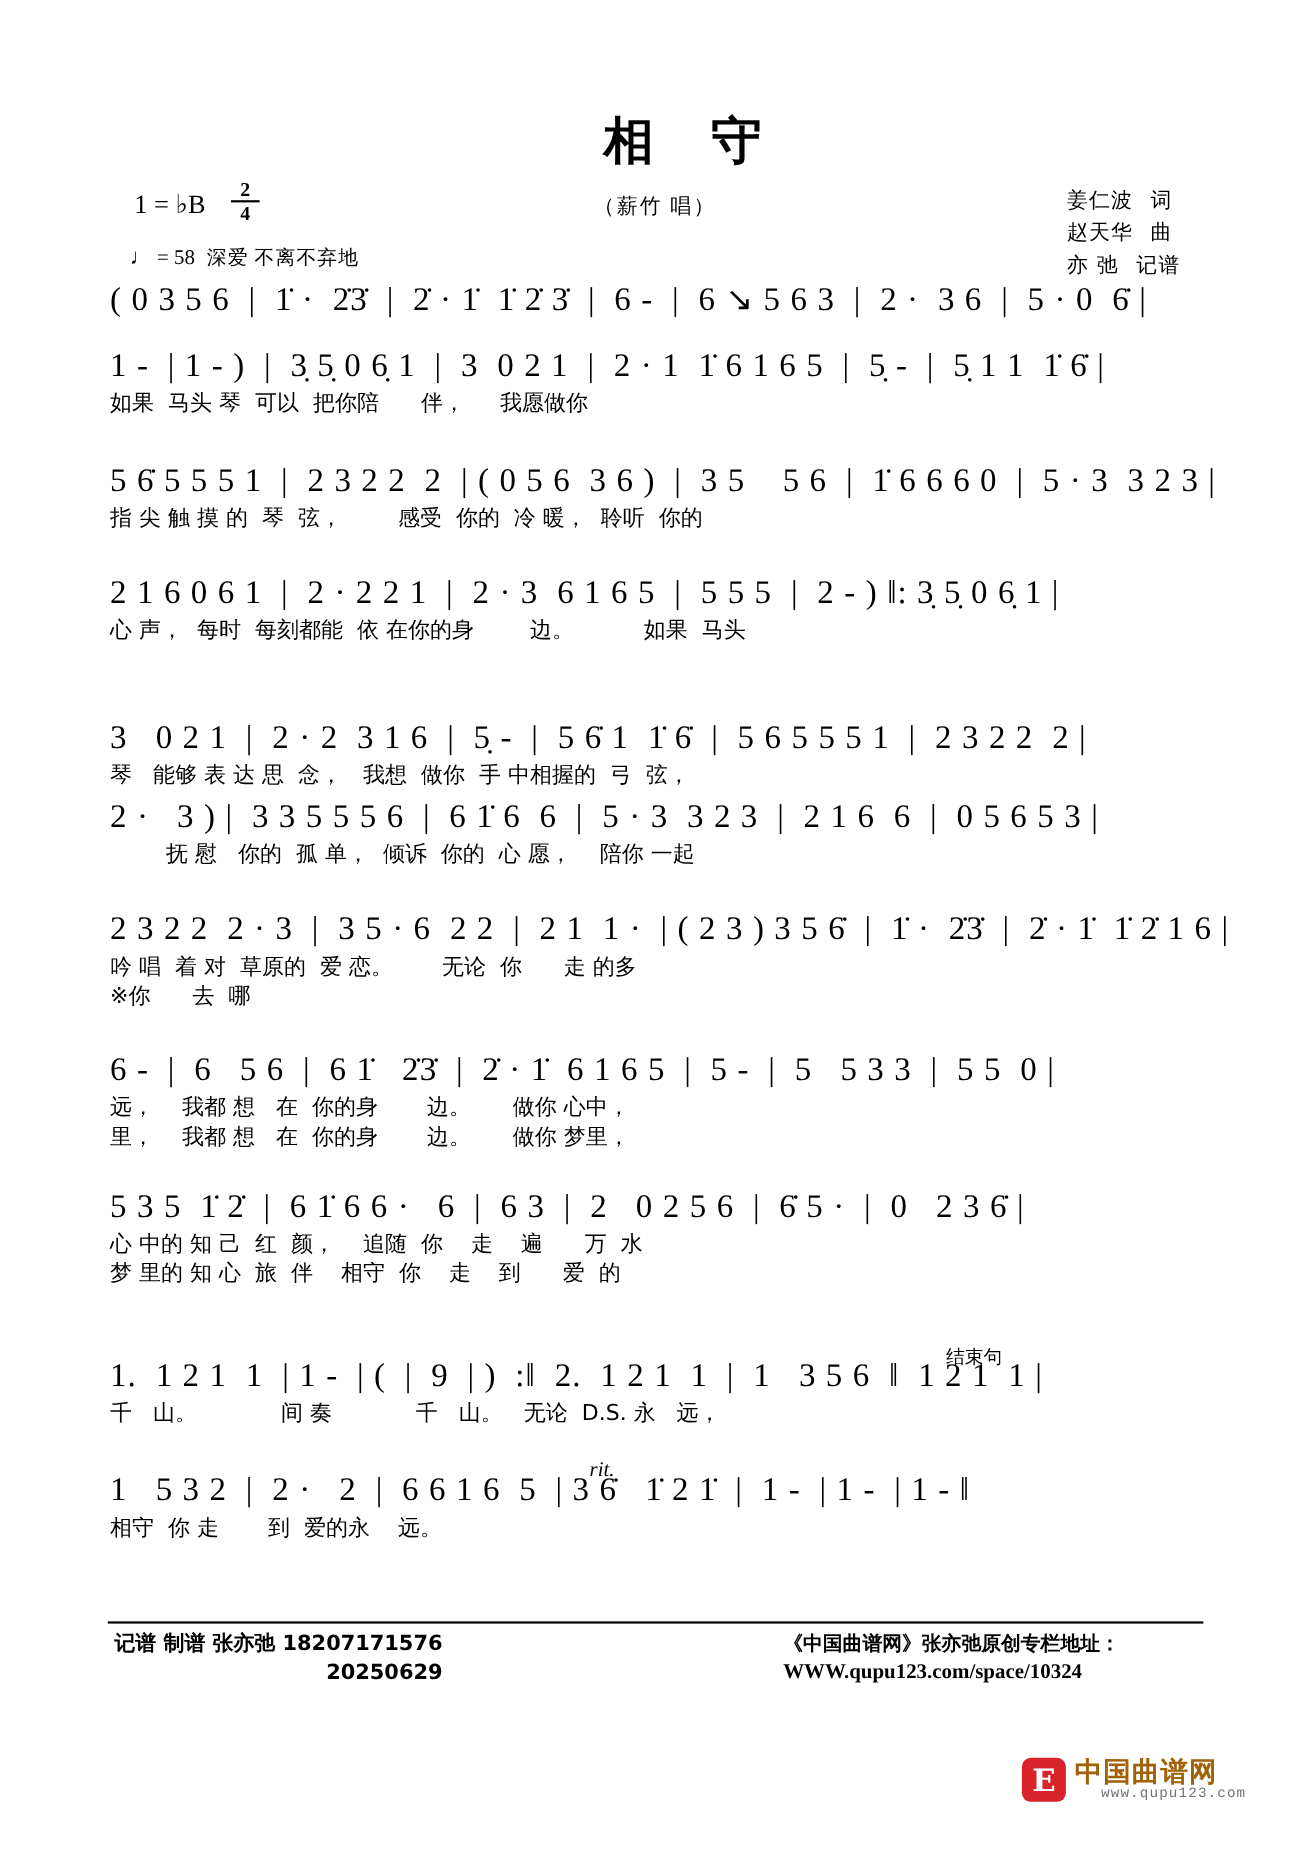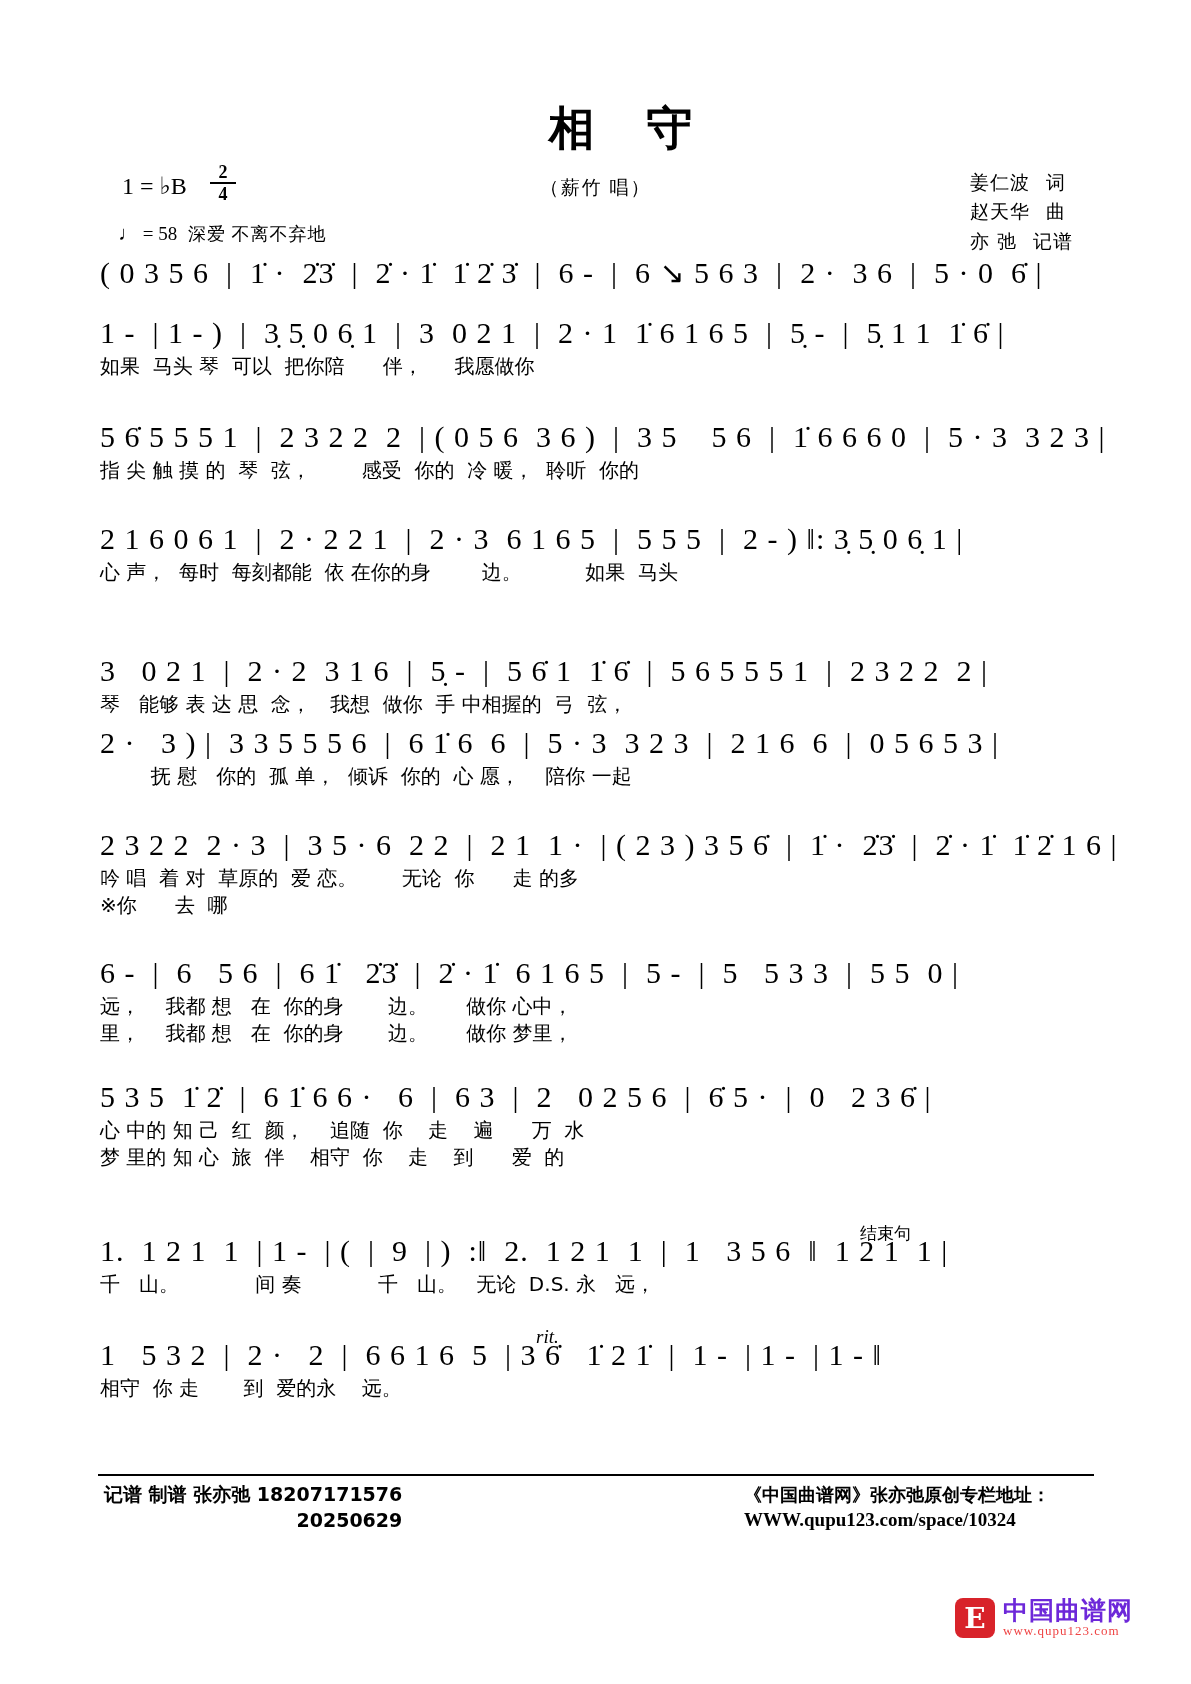--- a/index.html
+++ b/index.html
@@ -123,21 +123,21 @@
     top: 1482px;
     font-family: "DejaVu Sans", sans-serif;
     font-size: 19px;
     font-weight: bold;
     line-height: 1.35;
     text-align: right;
   }
   .footer-left .num2 { display: block; margin-left: 64px; }
   .footer-right {
     position: absolute;
-    left: 744px;
+    left: 712px;
     top: 1482px;
     font-family: "DejaVu Sans", sans-serif;
     font-size: 18px;
     font-weight: bold;
     line-height: 1.4;
     text-align: left;
   }
   .footer-right .url { font-family: "Liberation Serif", serif; font-size: 19px; }
 
   
@@ -157,28 +157,29 @@
     font-family: "DejaVu Serif", serif;
     font-weight: bold;
     font-size: 28px;
     display: flex; align-items: center; justify-content: center;
   }
   .logo .txt { line-height: 1.05; }
   .logo .txt .cn {
     font-family: "DejaVu Sans", sans-serif;
     font-weight: bold;
     font-size: 25px;
-    color: #6d28d9;
+    color: #a16207;
     letter-spacing: 1px;
   }
   .logo .txt .en {
-    font-family: Liberation Serif, serif;
+    font-family: Liberation Mono, monospace;
     font-size: 13px;
-    color: #ef4444;
-    letter-spacing: 1px;
+    color: #737373;
+    letter-spacing: 1px;
+    margin-left: 24px;
   }
 </style>
 </head>
 <body>
 
 <div class="sheet">
 
   <div class="title">相 守</div>
   <div class="subtitle">（薪竹 唱）</div>
 

